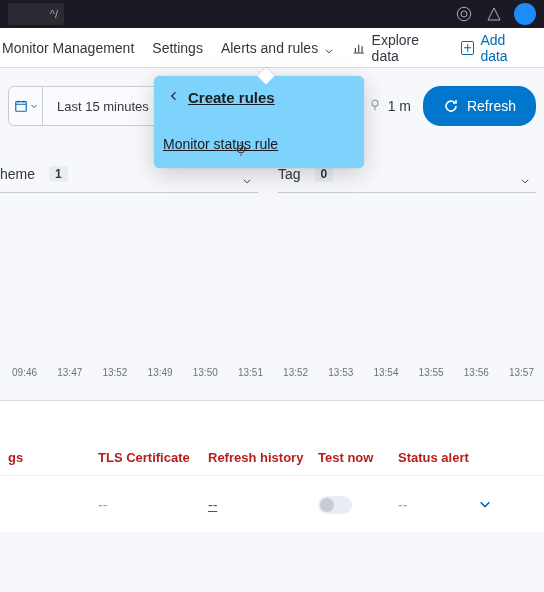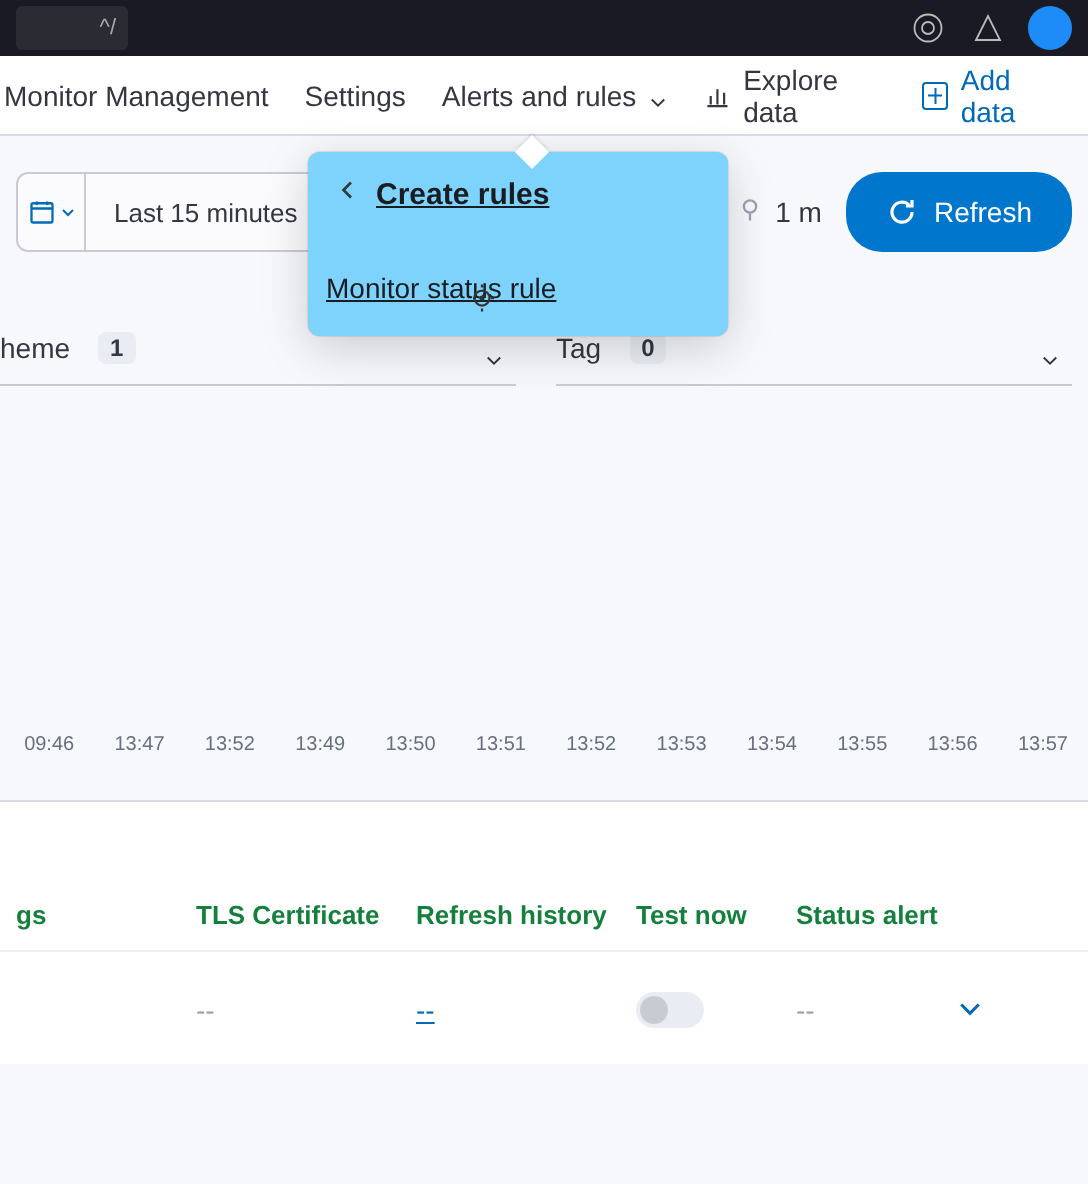--- a/index.html
+++ b/index.html
@@ -53,21 +53,21 @@
   
   .chart-wrap { padding:28px 0 6px 2px; background:#f7f8fc;}
   .chart { height:140px; display:flex; align-items:flex-end; gap:1px;}
   .bar-slot { flex:1; display:flex; align-items:flex-end; gap:1px;}
   .bar { flex:1; background:#d3dae6; border-radius:1px 1px 0 0;}
   .xaxis { display:flex; margin-top:6px; font-size:10px; color:#69707d;}
   .xaxis div{ flex:1; text-align:center; white-space:nowrap;}
   
   .divider { height:20px; border-top:1px solid #d9dbe4; margin-top:16px; background:#fff;}
   
-  .table-head { display:flex; padding:30px 8px 10px 4px; background:#fff; font-size:13px; color:#15803d; font-weight:600;}
+  .table-head { display:flex; padding:30px 8px 10px 4px; background:#fff; font-size:13px; color:#b91c1c; font-weight:600;}
   .col { padding:0 4px;}
   .c0{width:90px;} .c1{width:110px;} .c2{width:110px;} .c3{width:80px;} .c4{width:80px;} .c5{width:40px;}
   .table-row { display:flex; padding:20px 8px 18px 4px; background:#fff; font-size:14px; color:#343741; align-items:center; border-top:1px solid #eceef3;}
   .dash{color:#98a2b3;}
   .dash.link{color:#006bb8; text-decoration:underline;}
   .toggle { width:34px; height:18px; border-radius:10px; background:#e9edf3; position:relative;}
   .toggle::after{content:"";position:absolute;left:2px;top:2px;width:14px;height:14px;border-radius:50%;background:#c9cbd3;}
   .expand-ch { color:#006bb8; cursor:pointer;}
 
   .barsvg{width:14px;height:14px;}

